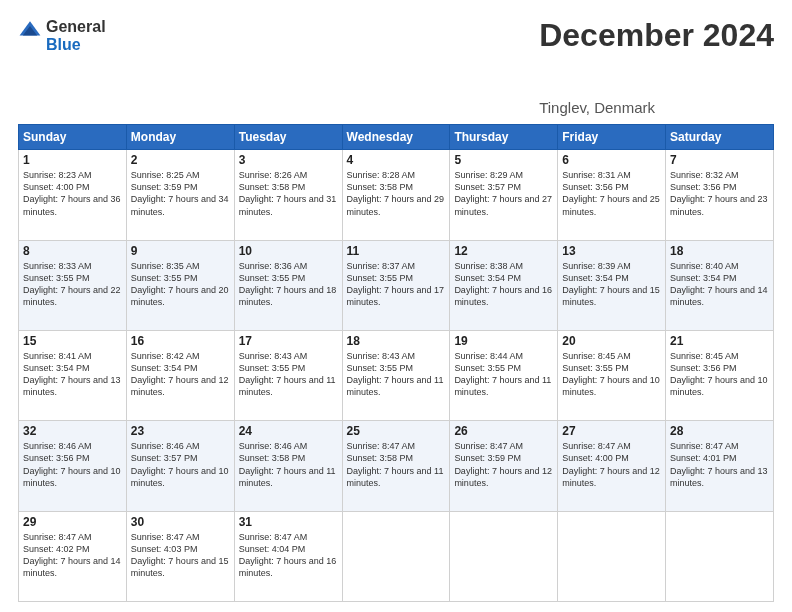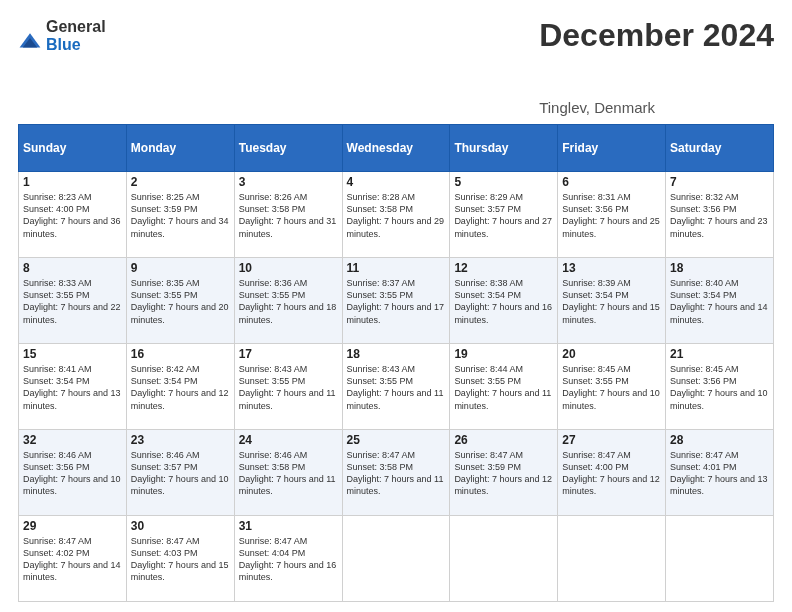--- a/index.html
+++ b/index.html
@@ -18,21 +18,21 @@
       flex-direction: column;
     }
     .header {
       display: flex;
       justify-content: space-between;
       align-items: flex-start;
       margin-bottom: 8px;
     }
     .logo {
       display: flex;
-      align-items: flex-end;
+      align-items: flex-start;
       gap: 4px;
     }
     .logo-icon {
       width: 24px;
       height: 24px;
     }
     .title-block {
       text-align: left;
     }
     .month-title {
@@ -49,21 +49,21 @@
     .calendar-table {
       width: 100%;
       border-collapse: collapse;
       flex: 1;
     }
     .calendar-table th {
       background-color: #2a6bbf;
       color: #fff;
       font-size: 12px;
       font-weight: bold;
-      padding: 16px 4px;
+      padding: 5px 4px;
       text-align: left;
       border: 1px solid #1a5aaa;
     }
     .calendar-table td {
       border: 1px solid #d0d0d0;
       vertical-align: top;
       padding: 3px 4px;
       font-size: 9.5px;
       color: #333;
       width: calc(100% / 7);

